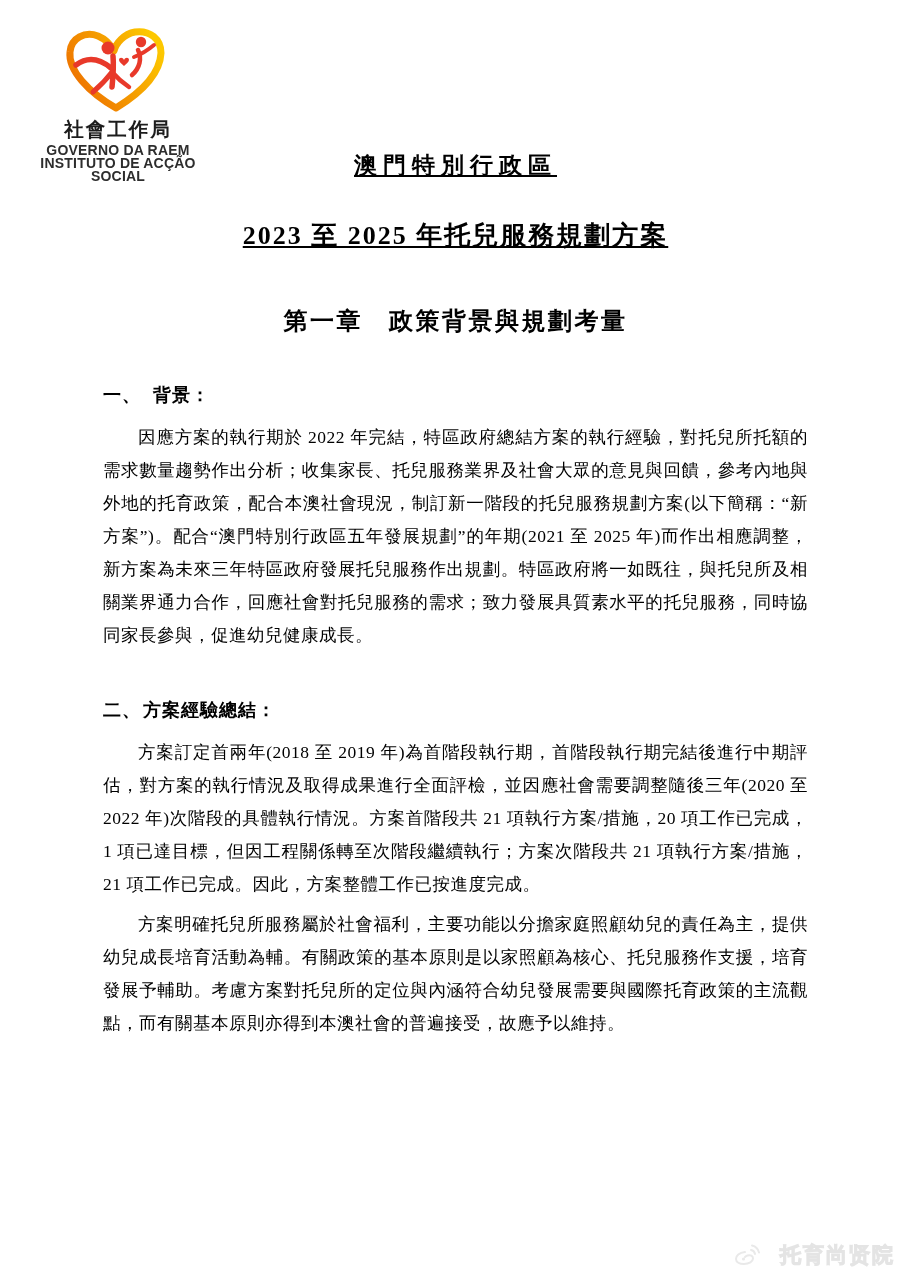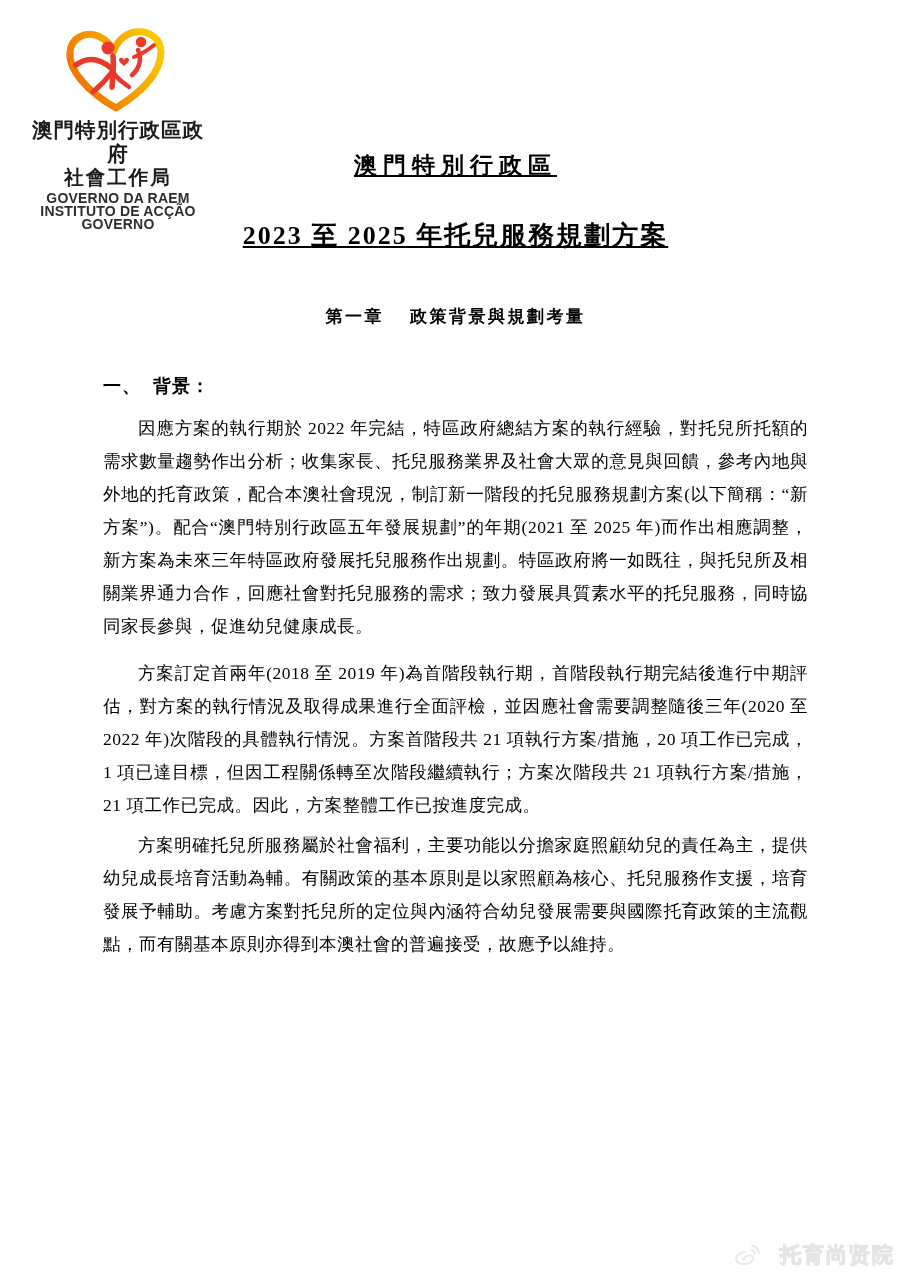--- a/index.html
+++ b/index.html
@@ -25,21 +25,21 @@
   .org-pt1,.org-pt2{font-family:"Liberation Sans","DejaVu Sans",sans-serif;
     font-weight:bold;font-size:14px;line-height:13px;color:#2d2d2d;letter-spacing:.2px;}
   .org-pt1{margin-top:3px;}
 
   
   .content{margin:0 103px;width:705px;}
   .doc-title{padding-top:128px;text-align:center;font-weight:bold;text-decoration:underline;}
   .doc-title .t1{display:block;font-size:23px;line-height:34px;letter-spacing:6px;}
   .doc-title .t2{display:block;font-size:26px;line-height:42px;letter-spacing:2px;margin-top:32px;}
 
-  .chapter{margin:48px 0 0 0;text-align:center;font-size:17px;
+  .chapter{margin:48px 0 0 0;text-align:center;font-size:24px;
     font-weight:bold;letter-spacing:2.5px;}
   .chapter .chapter-label{margin-right:26px;}
 
   h3.sec{margin:46px 0 0 0;font-size:18px;font-weight:bold;letter-spacing:1px;}
   h3.sec .mk-wide{margin-right:12px;}
   h3.sec .mk-tight{margin-right:2px;}
 
   h4.subsec{margin:13px 0 0 0;font-size:18px;font-weight:bold;letter-spacing:1px;}
   h4.subsec .mk{margin-right:40px;}
 
@@ -87,24 +87,23 @@
         <circle cx="50" cy="24" r="6.5" fill="#e8392a" stroke="none"></circle>
         <path d="M55,32 C56,44 55,53 54,63" stroke-width="5.5"></path>
         <path d="M54,48 C48,56 42,62 35,68" stroke-width="5"></path>
         <path d="M54,48 C60,55 65,59 71,63" stroke-width="4.5"></path>
         <circle cx="83" cy="18" r="5.2" fill="#e8392a" stroke="none"></circle>
         <path d="M80,26 C84,34 82,44 74,51" stroke-width="4.5"></path>
         <path d="M76,33 C84,30 90,26 96,21" stroke-width="4"></path>
         <path d="M66,36 c-1,-3 -5,-3 -5,0 c0,2 3,4 5,6 c2,-2 5,-4 5,-6 c0,-3 -4,-3 -5,0 Z" fill="#e8392a" stroke="none"></path>
       </g>
     </svg>
-    <div class="org-zh1">澳門特別行政區政府</div>
     <div class="org-zh2">社會工作局</div>
     <div class="org-pt1">GOVERNO DA RAEM</div>
-    <div class="org-pt2">INSTITUTO DE ACÇÃO GOVERNO</div>
+    <div class="org-pt2">INSTITUTO DE ACÇÃO SOCIAL</div>
   </header>
 
   <main class="content">
 
     <h1 class="doc-title">
       <span class="t1">澳門特別行政區</span>
       <span class="t2">2023 至 2025 年托兒服務規劃方案</span>
     </h1>
 
     <h2 class="chapter">
@@ -112,20 +111,23 @@
     </h2>
 
     <section>
       <h3 class="sec">
         <span class="mk-wide">一、</span><span>背景：</span>
       </h3>
       <p class="body">因應方案的執行期於 2022 年完結，特區政府總結方案的執行經驗，對托兒所托額的需求數量趨勢作出分析；收集家長、托兒服務業界及社會大眾的意見與回饋，參考內地與外地的托育政策，配合本澳社會現況，制訂新一階段的托兒服務規劃方案(以下簡稱：“新方案”)。配合“澳門特別行政區五年發展規劃”的年期(2021 至 2025 年)而作出相應調整，新方案為未來三年特區政府發展托兒服務作出規劃。特區政府將一如既往，與托兒所及相關業界通力合作，回應社會對托兒服務的需求；致力發展具質素水平的托兒服務，同時協同家長參與，促進幼兒健康成長。</p>
     </section>
 
     <section>
+      <h3 class="sec">
+        <span class="mk-tight">二、</span><span>方案經驗總結：</span>
+      </h3>
       <p class="body">方案訂定首兩年(2018 至 2019 年)為首階段執行期，首階段執行期完結後進行中期評估，對方案的執行情況及取得成果進行全面評檢，並因應社會需要調整隨後三年(2020 至 2022 年)次階段的具體執行情況。方案首階段共 21 項執行方案/措施，20 項工作已完成，1 項已達目標，但因工程關係轉至次階段繼續執行；方案次階段共 21 項執行方案/措施，21 項工作已完成。因此，方案整體工作已按進度完成。</p>
 
       <p class="body">方案明確托兒所服務屬於社會福利，主要功能以分擔家庭照顧幼兒的責任為主，提供幼兒成長培育活動為輔。有關政策的基本原則是以家照顧為核心、托兒服務作支援，培育發展予輔助。考慮方案對托兒所的定位與內涵符合幼兒發展需要與國際托育政策的主流觀點，而有關基本原則亦得到本澳社會的普遍接受，故應予以維持。</p>
     </section>
 
   </main>
 
   <div class="watermark">
     <svg width="26" height="22" viewBox="0 0 26 22" aria-hidden="true">
       <g stroke="#e9e9e9" fill="none" stroke-width="2" stroke-linecap="round">

